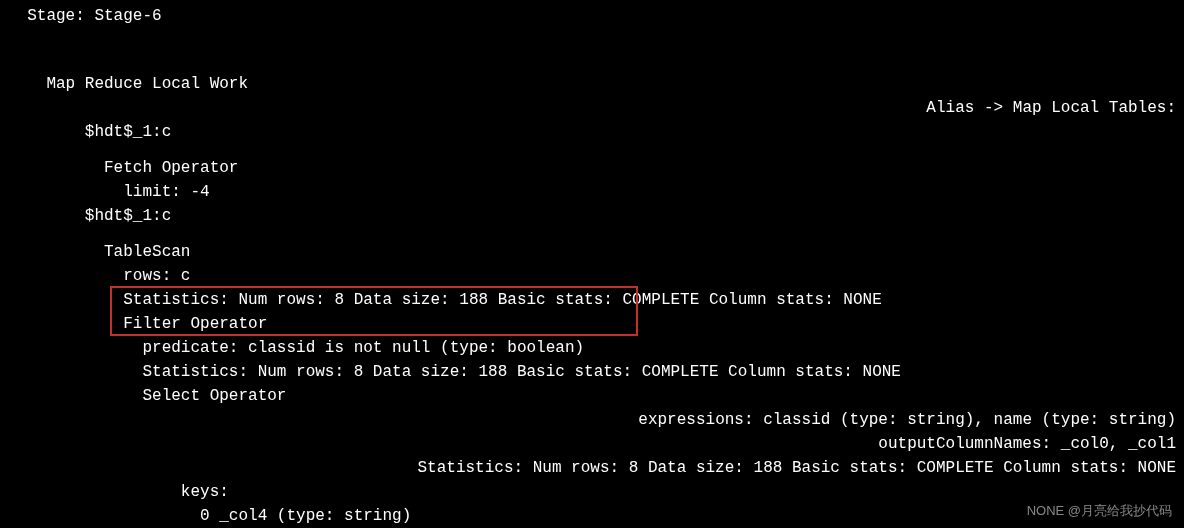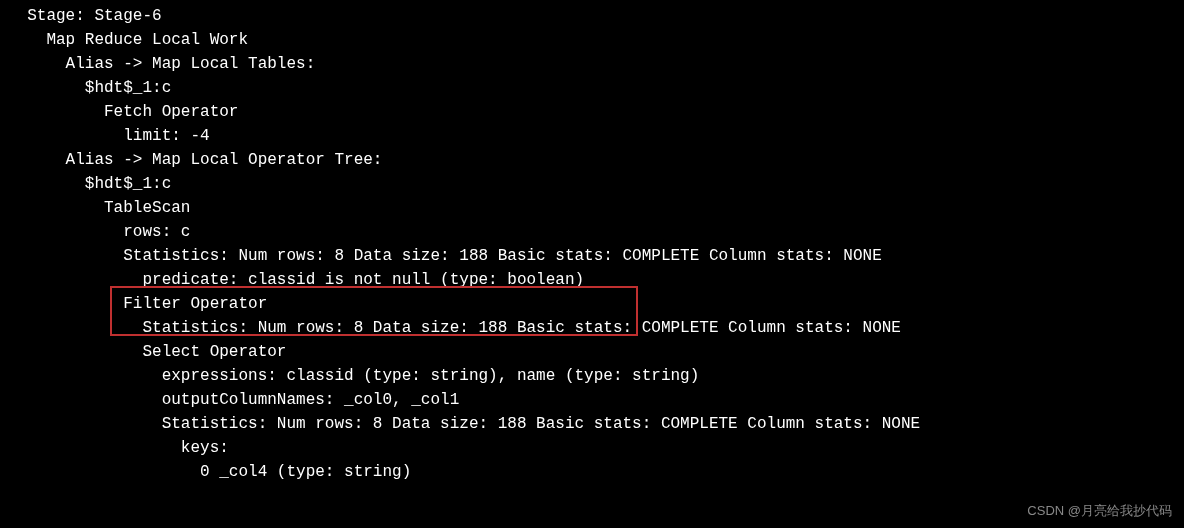--- a/index.html
+++ b/index.html
@@ -16,27 +16,27 @@
       padding: 4px 8px;
       width: 1184px;
       height: 528px;
       position: relative;
       overflow: hidden;
     }
     .line {
       white-space: pre;
     }
     .i1 { padding-left: 2ch; }
-    .i2 { padding-left: 4ch; }
-    .i3 { padding-left: 6ch; }
+    .i2 { padding-left: 4ch; margin-top: 44px; }
+    .i3 { padding-left: 6ch; text-align: right; }
     .i4 { padding-left: 8ch; }
-    .i5 { padding-left: 10ch; }
+    .i5 { padding-left: 10ch; margin-top: 12px; }
     .i6 { padding-left: 12ch; }
     .i7 { padding-left: 14ch; }
-    .i8 { padding-left: 16ch; }
+    .i8 { padding-left: 16ch; text-align: right; }
     .i9 { padding-left: 18ch; }
     .highlight-box {
       position: absolute;
       border: 2px solid #c03030;
       pointer-events: none;
     }
     .watermark {
       position: absolute;
       bottom: 8px;
       right: 12px;
@@ -48,31 +48,30 @@
 </head>
 <body>
 
 <div id="terminal">
     <div class="line i1">Stage: Stage-6</div>
     <div class="line i2">Map Reduce Local Work</div>
     <div class="line i3">Alias -&gt; Map Local Tables:</div>
     <div class="line i4">$hdt$_1:c</div>
     <div class="line i5">Fetch Operator</div>
     <div class="line i6">limit: -4</div>
-    <div class="line i3">Alias -&gt; Map Local Operator Tree:</div>
     <div class="line i4">$hdt$_1:c</div>
     <div class="line i5">TableScan</div>
     <div class="line i6">rows: c</div>
     <div class="line i6">Statistics: Num rows: 8 Data size: 188 Basic stats: COMPLETE Column stats: NONE</div>
+    <div class="line i6">Filter Operator</div>
     <div class="line i7">predicate: classid is not null (type: boolean)</div>
-    <div class="line i6">Filter Operator</div>
     <div class="line i7">Statistics: Num rows: 8 Data size: 188 Basic stats: COMPLETE Column stats: NONE</div>
     <div class="line i7">Select Operator</div>
     <div class="line i8">expressions: classid (type: string), name (type: string)</div>
     <div class="line i8">outputColumnNames: _col0, _col1</div>
     <div class="line i8">Statistics: Num rows: 8 Data size: 188 Basic stats: COMPLETE Column stats: NONE</div>
     <div class="line i9">keys:</div>
     <div class="line i9">  0 _col4 (type: string)</div>
   </div>
 
 <div class="highlight-box" style="top:286px;left:110px;width:528px;height:50px;"></div>
 
-<div class="watermark">CSDN @月亮给我抄代码</div>
+<div class="watermark">NONE @月亮给我抄代码</div>
 
 </body></html>

